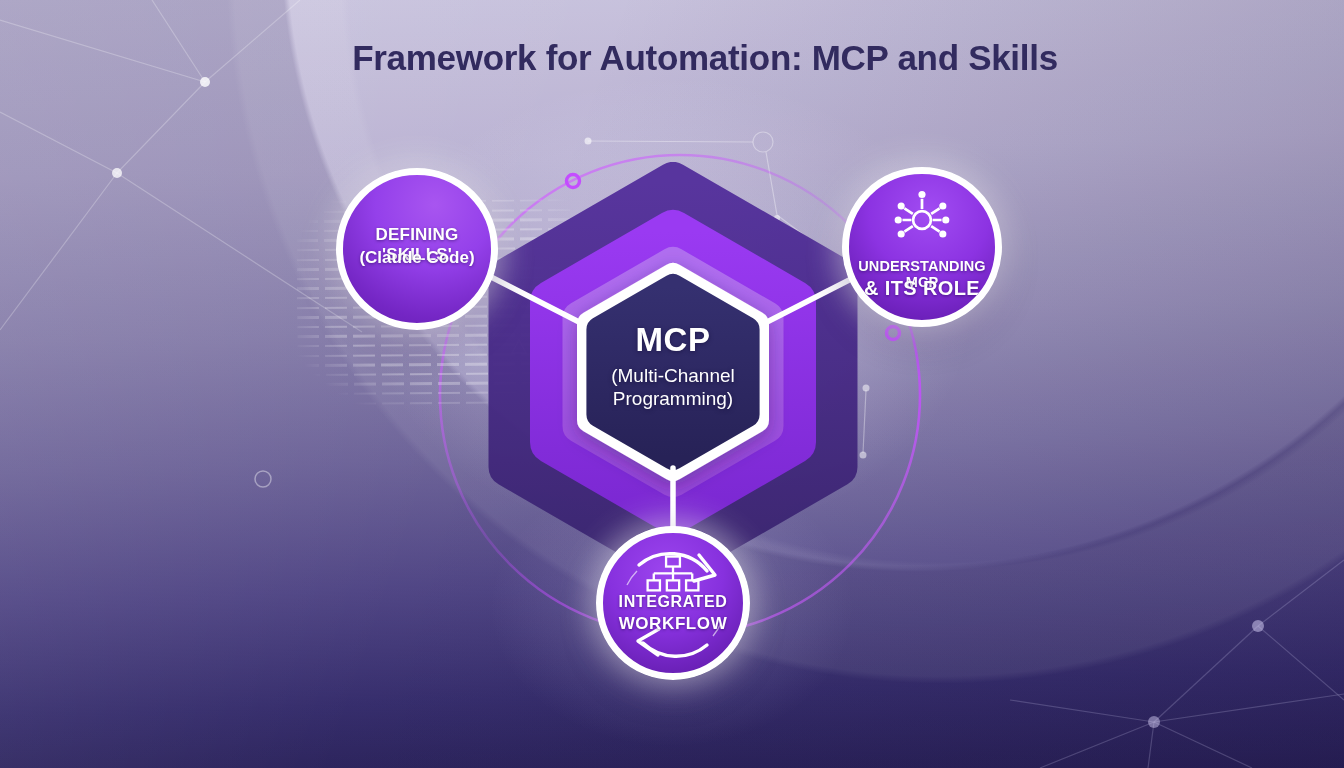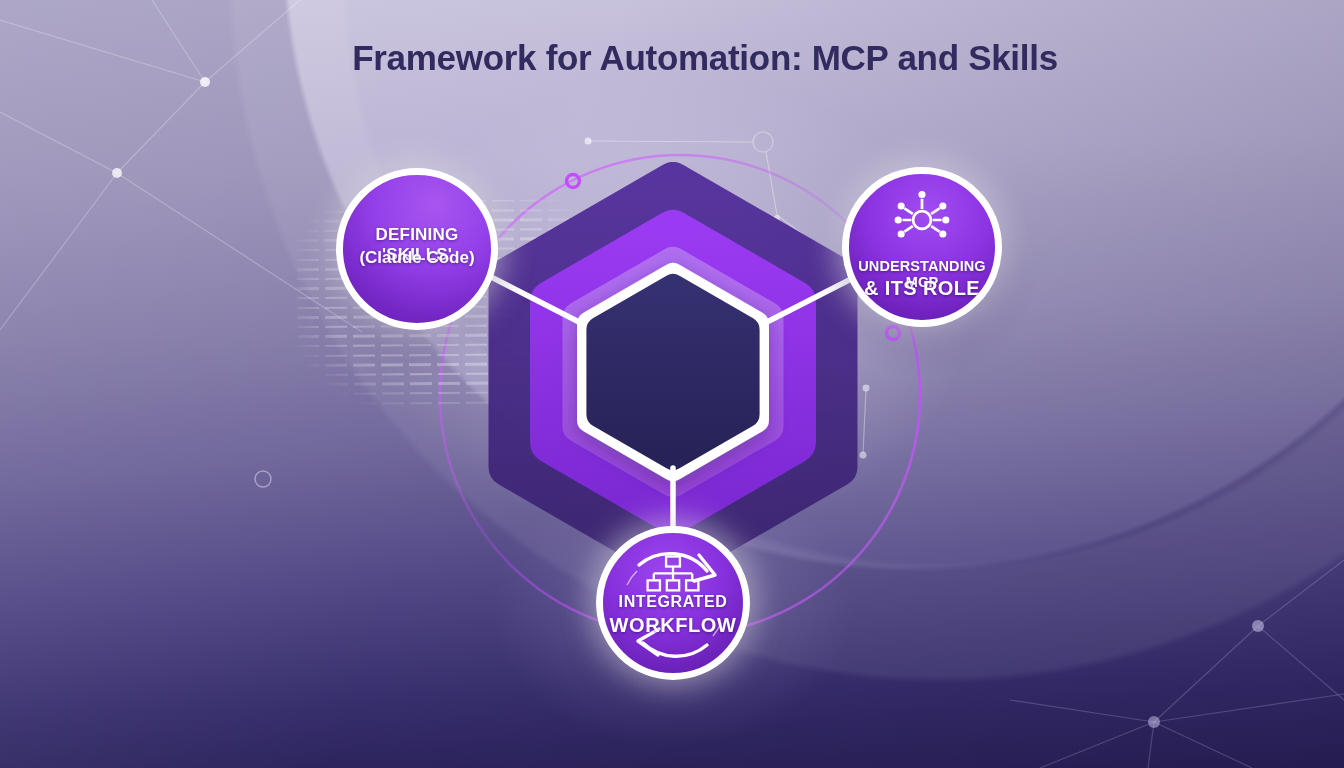--- a/index.html
+++ b/index.html
@@ -54,21 +54,21 @@
   .node-workflow{left:596px;top:526px;width:154px;height:154px;
     background:radial-gradient(circle at 45% 28%,#9c45ee 0%,#8731de 45%,#681fb4 82%,#5a1aa0 100%);}
 
   .node-label{position:absolute;left:0;right:0;text-align:center;color:#fff;font-weight:700;
     text-shadow:0 1px 3px rgba(28,5,68,.5);}
   .skills-l1{top:50px;font-size:17px;letter-spacing:.2px;}
   .skills-l2{top:73px;font-size:17px;}
   .mcp-l1{top:84px;font-size:14.5px;letter-spacing:.1px;}
   .mcp-l2{top:103px;font-size:20px;letter-spacing:.4px;}
   .wf-l1{top:60px;font-size:16px;letter-spacing:.6px;}
-  .wf-l2{top:81px;font-size:20px;letter-spacing:.6px;}
+  .wf-l2{top:81px;font-size:17px;letter-spacing:.6px;}
 
   .node-icon{position:absolute;left:50%;transform:translateX(-50%);}
   .hub-icon{top:12px;width:68px;height:68px;}
   .tree-icon{top:22px;width:78px;height:40px;}
   .cycle-arrows{left:0;top:0;width:140px;height:140px;transform:none;}
 
   .center-text{
     position:absolute;left:561px;top:321px;width:224px;text-align:center;color:#fff;
     text-shadow:0 1px 4px rgba(16,8,48,.5);
   }
@@ -232,16 +232,20 @@
         <path d="M104,112 A48,48 0 0 1 40,110" stroke-width="3.4" stroke-linecap="round"></path>
         <path d="M55,122 L35,108 L56,96" stroke-width="3.4" stroke-linecap="round" stroke-linejoin="round"></path>
         <path d="M24,52 A50,50 0 0 1 34,38" stroke-width="1.4" opacity=".6"></path>
         <path d="M118,90 A50,50 0 0 1 110,103" stroke-width="1.4" opacity=".6"></path>
       </g>
     </svg>
     <span class="node-label wf-l1">INTEGRATED</span>
     <span class="node-label wf-l2">WORKFLOW</span>
   </div>
 
+  <div class="center-text">
+    <div class="center-heading">MCP</div>
+    <div class="center-sub">(Multi-Channel Programming)</div>
+  </div>
 
   <div class="page-title">Framework for Automation: MCP and Skills</div>
 
 </div>
 
 </body></html>

